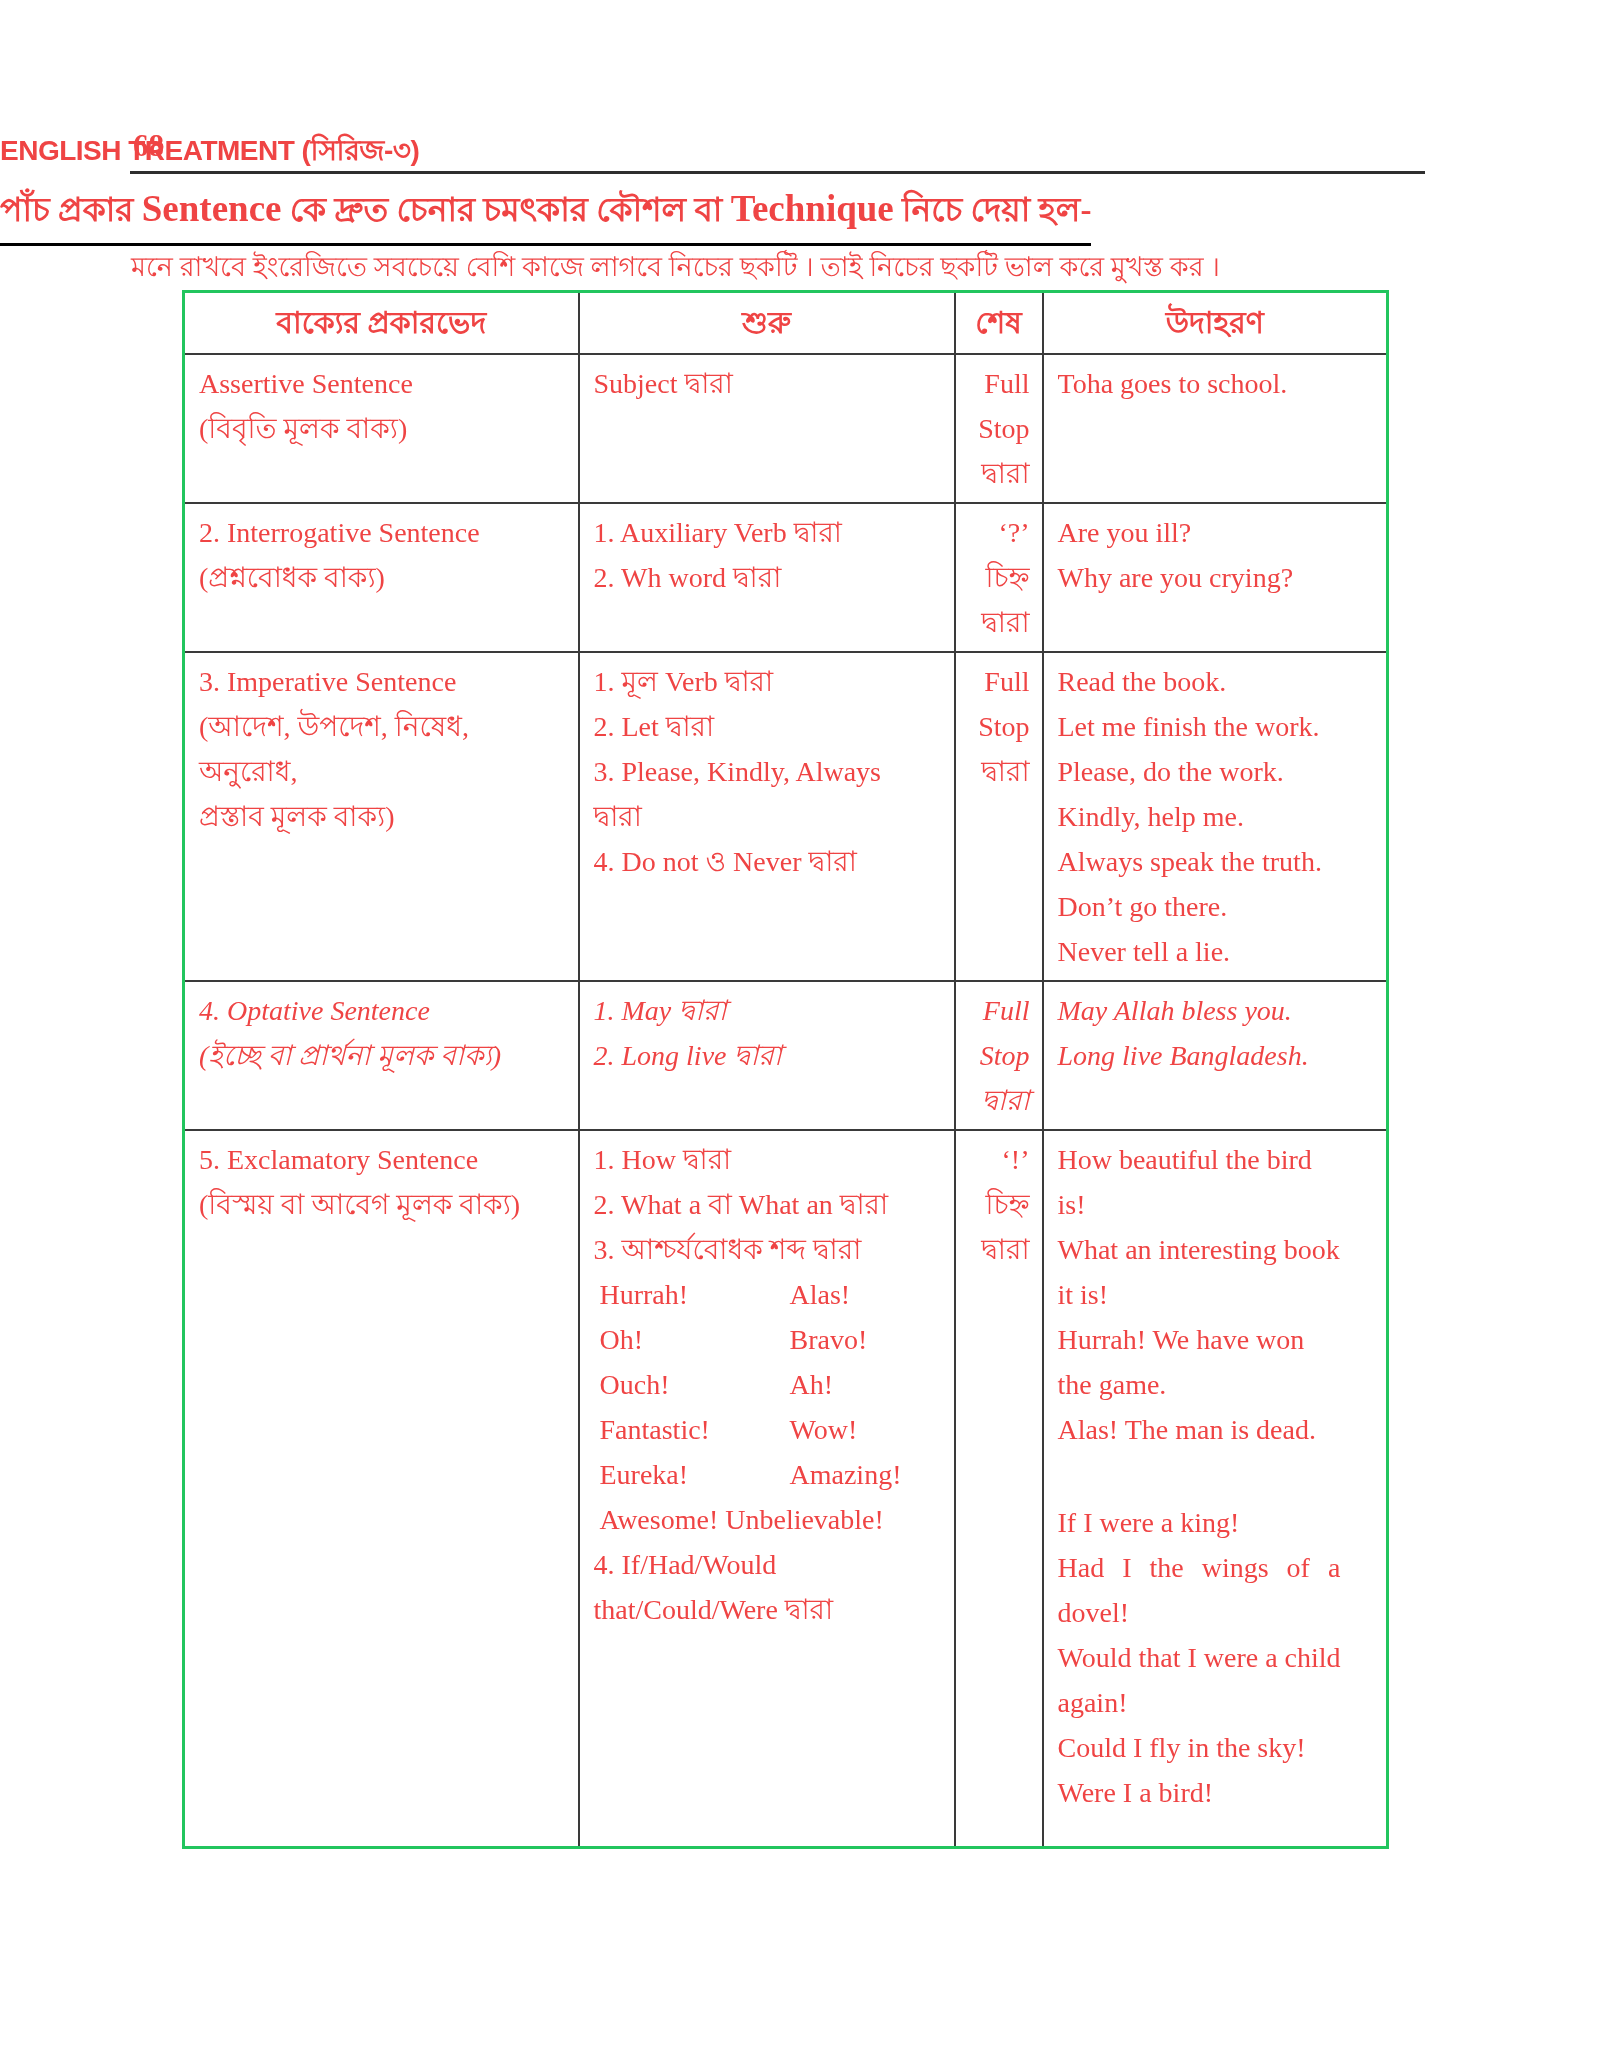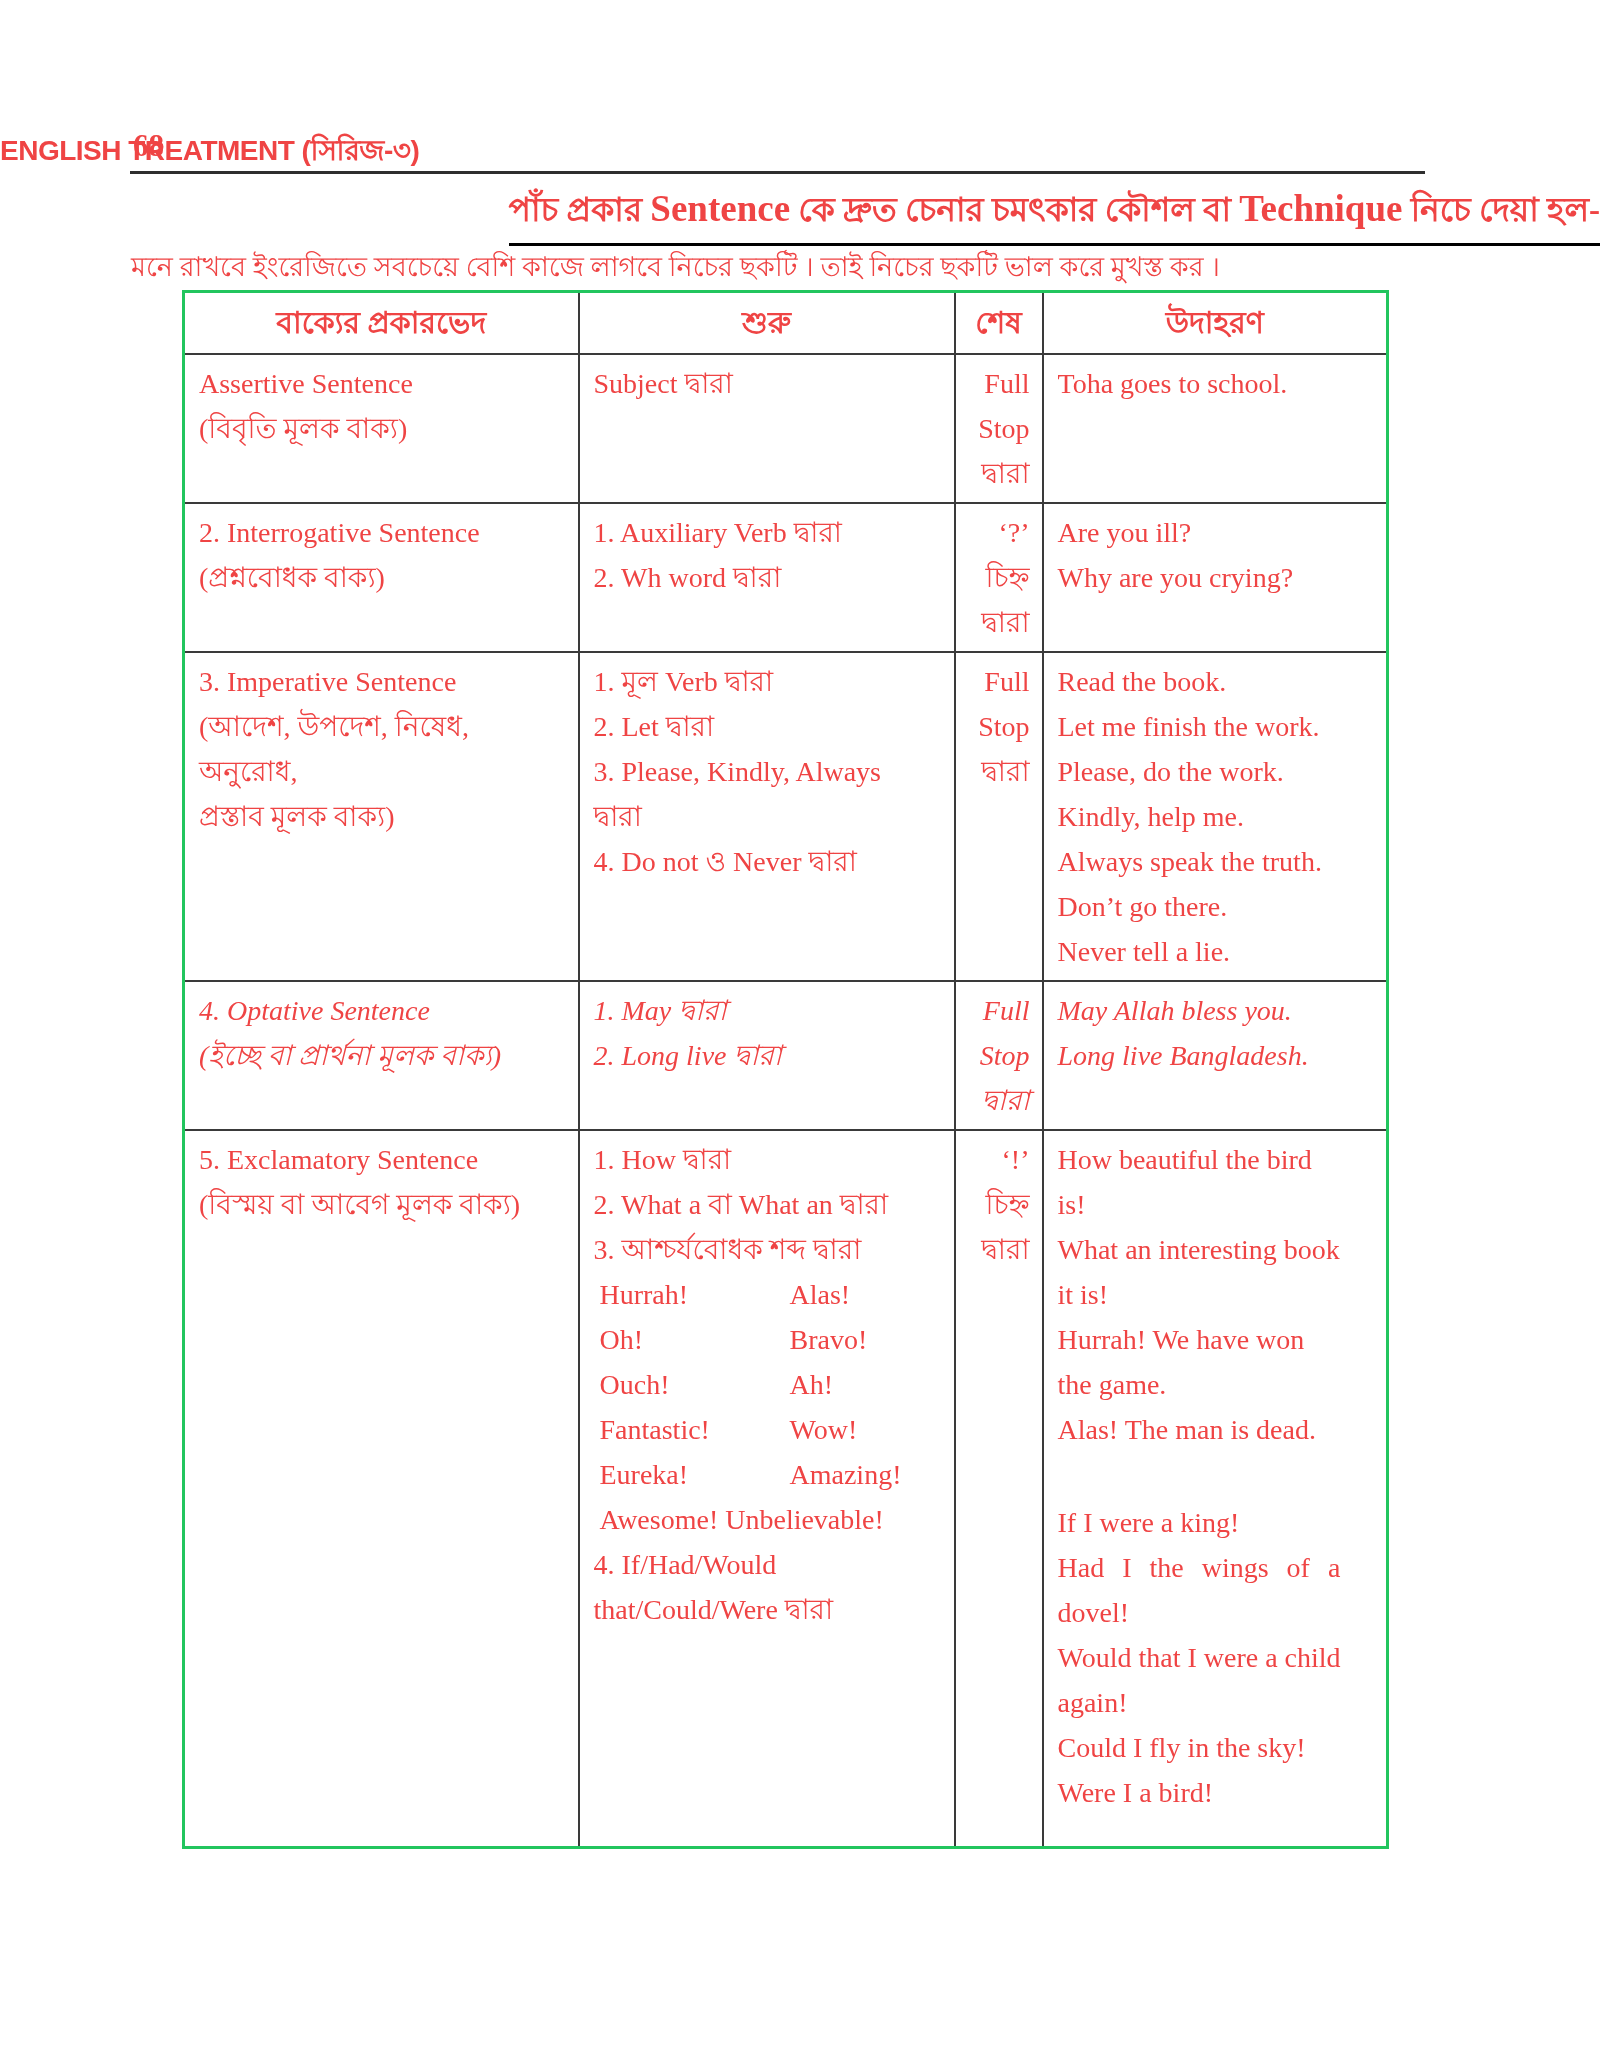--- a/index.html
+++ b/index.html
@@ -21,21 +21,21 @@
     font-family:"Liberation Sans", sans-serif;
     font-size:28px; font-weight:bold;
     letter-spacing:-0.5px;
   }
   .header-rule{
     position:absolute; left:130px; top:171px; width:1295px;
     border-top:3px solid #2e2e2e; height:0;
   }
   .doc-title{
     position:absolute; left:0; top:184px; width:100%;
-    text-align:right;
+    text-align:left;
   }
   .doc-title .underlined{
     display:inline-block;
     border-bottom:3px solid #000;
     padding-bottom:3px;
     font-size:33px; font-weight:bold;
   }
   .doc-title .title-en{
     font-size:37px; font-weight:bold;
     font-family:"Liberation Serif", serif;

